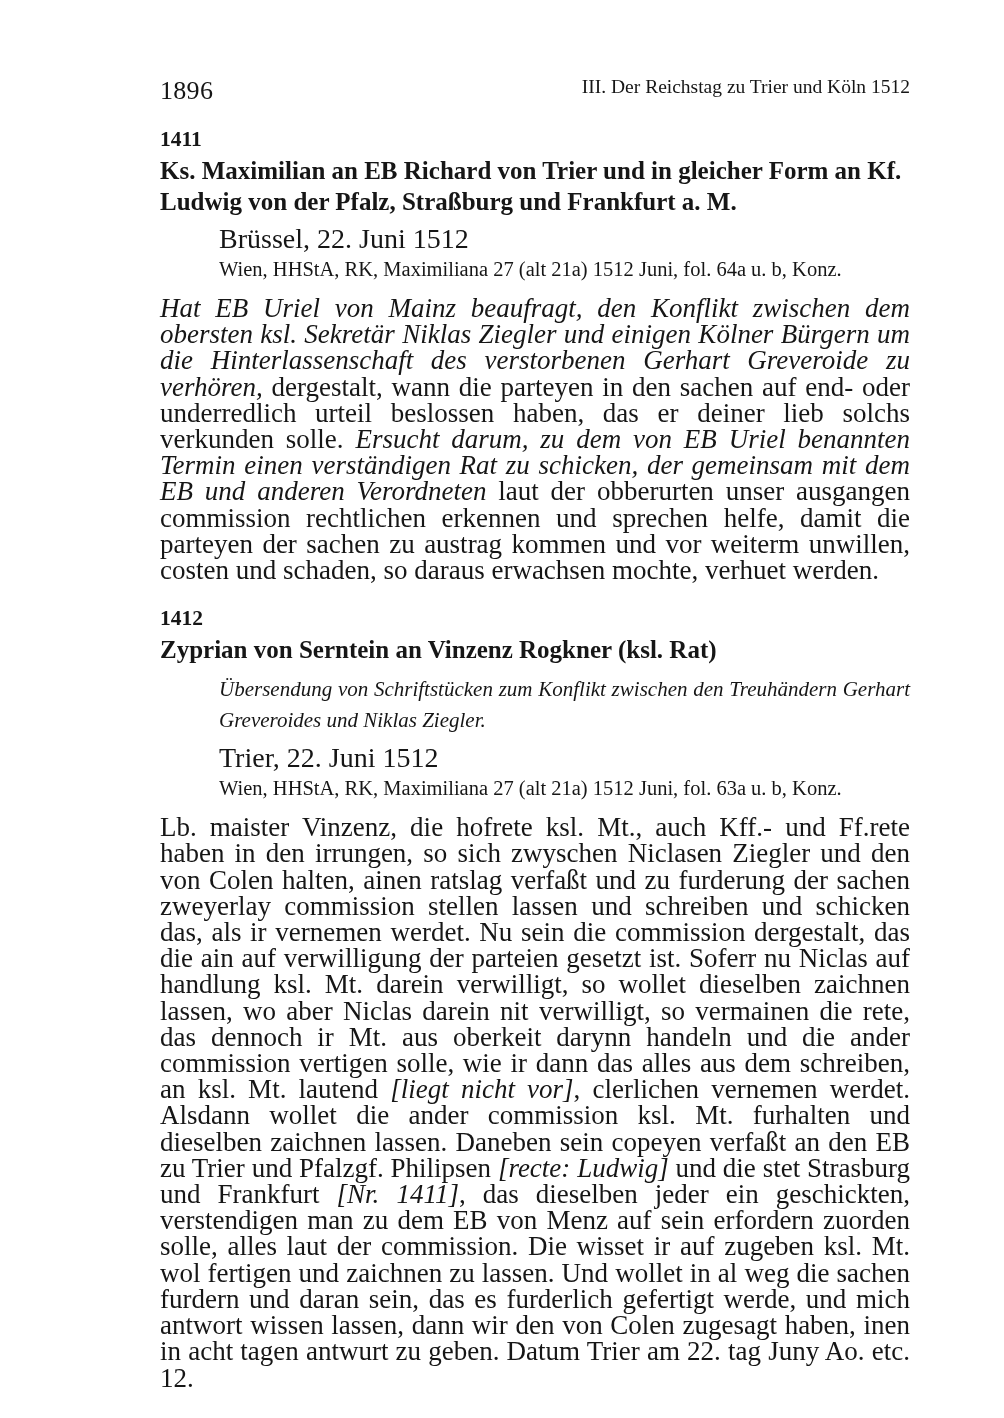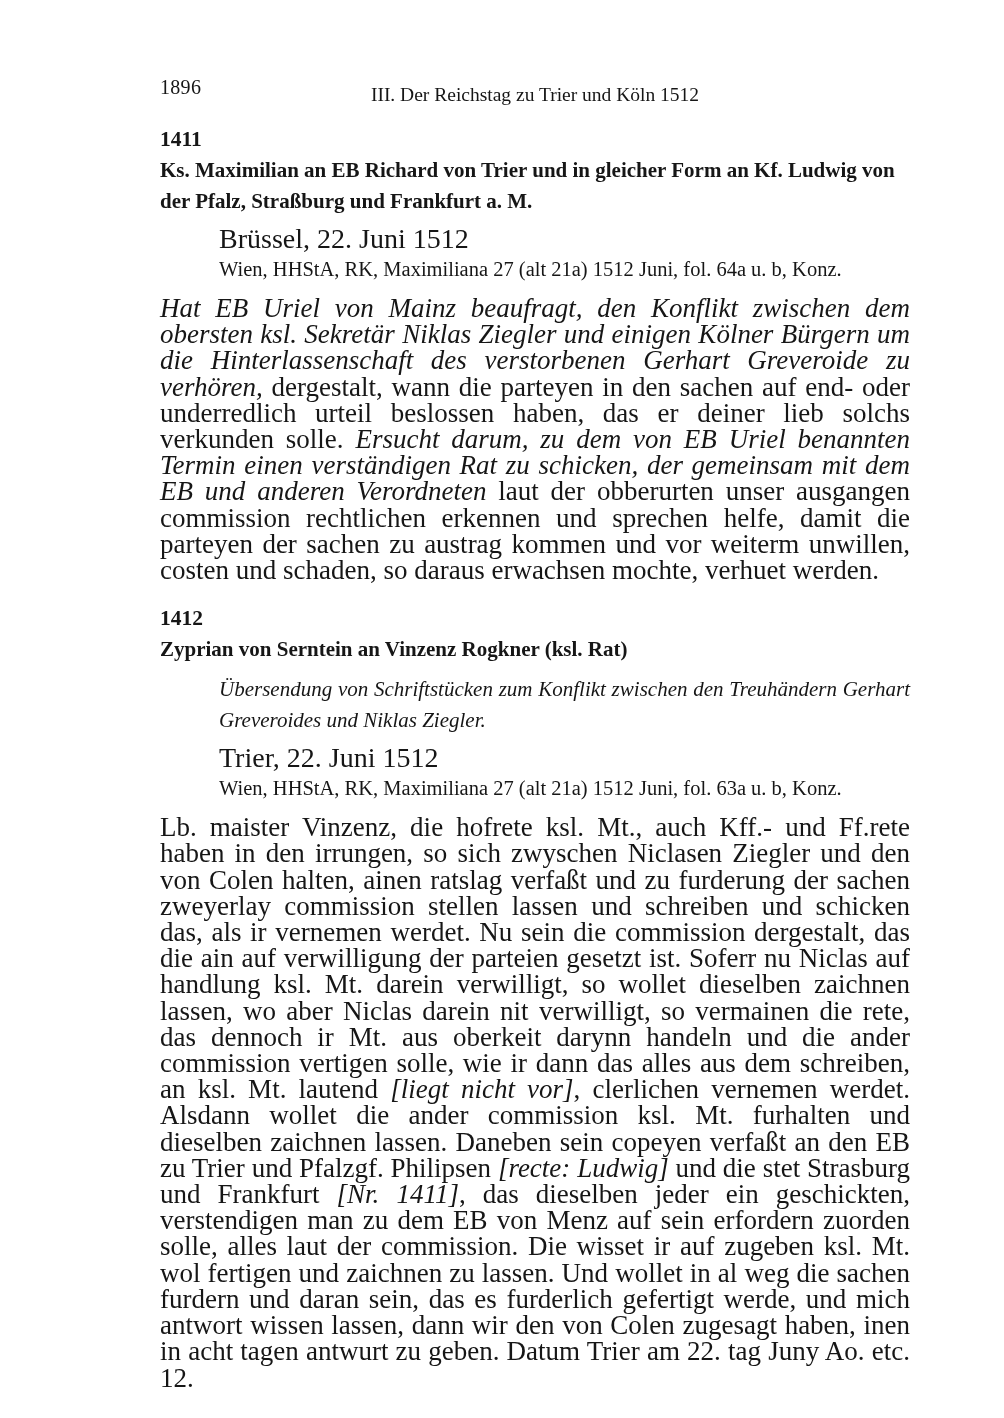--- a/index.html
+++ b/index.html
@@ -23,29 +23,29 @@
     background: #ffffff;
   }
   .pagehead {
     position: relative;
     height: 32px;
   }
   .pagenum {
     position: absolute;
     left: 0;
     top: 0;
-    font-size: 20px;
+    font-size: 26px;
     letter-spacing: 0.3px;
   }
   .runhead {
     position: absolute;
     left: 0;
     right: 0;
-    top: 8px;
-    text-align: center;
+    top: 0;
+    text-align: right;
     font-size: 19.5px;
   }
   .entry { margin: 0; }
   .entry-heading {
     display: flex;
     align-items: flex-start;
     flex-direction: column;
   }
   .entry1 .entry-heading { margin-top: 16px; }
   .entry2 .entry-heading { margin-top: 20px; }
@@ -53,21 +53,21 @@
     flex: none;
     width: 59px;
     font-weight: 700;
     font-size: 21.5px;
     line-height: 31px;
   }
   .etitle {
     margin: 0;
     flex: 1;
     font-weight: 700;
-    font-size: 21px;
+    font-size: 25px;
     line-height: 31px;
   }
   .summary {
     margin: 9px 0 0 59px;
     font-style: italic;
     font-size: 21px;
     line-height: 31px;
     text-align: justify;
   }
   .dateline {

